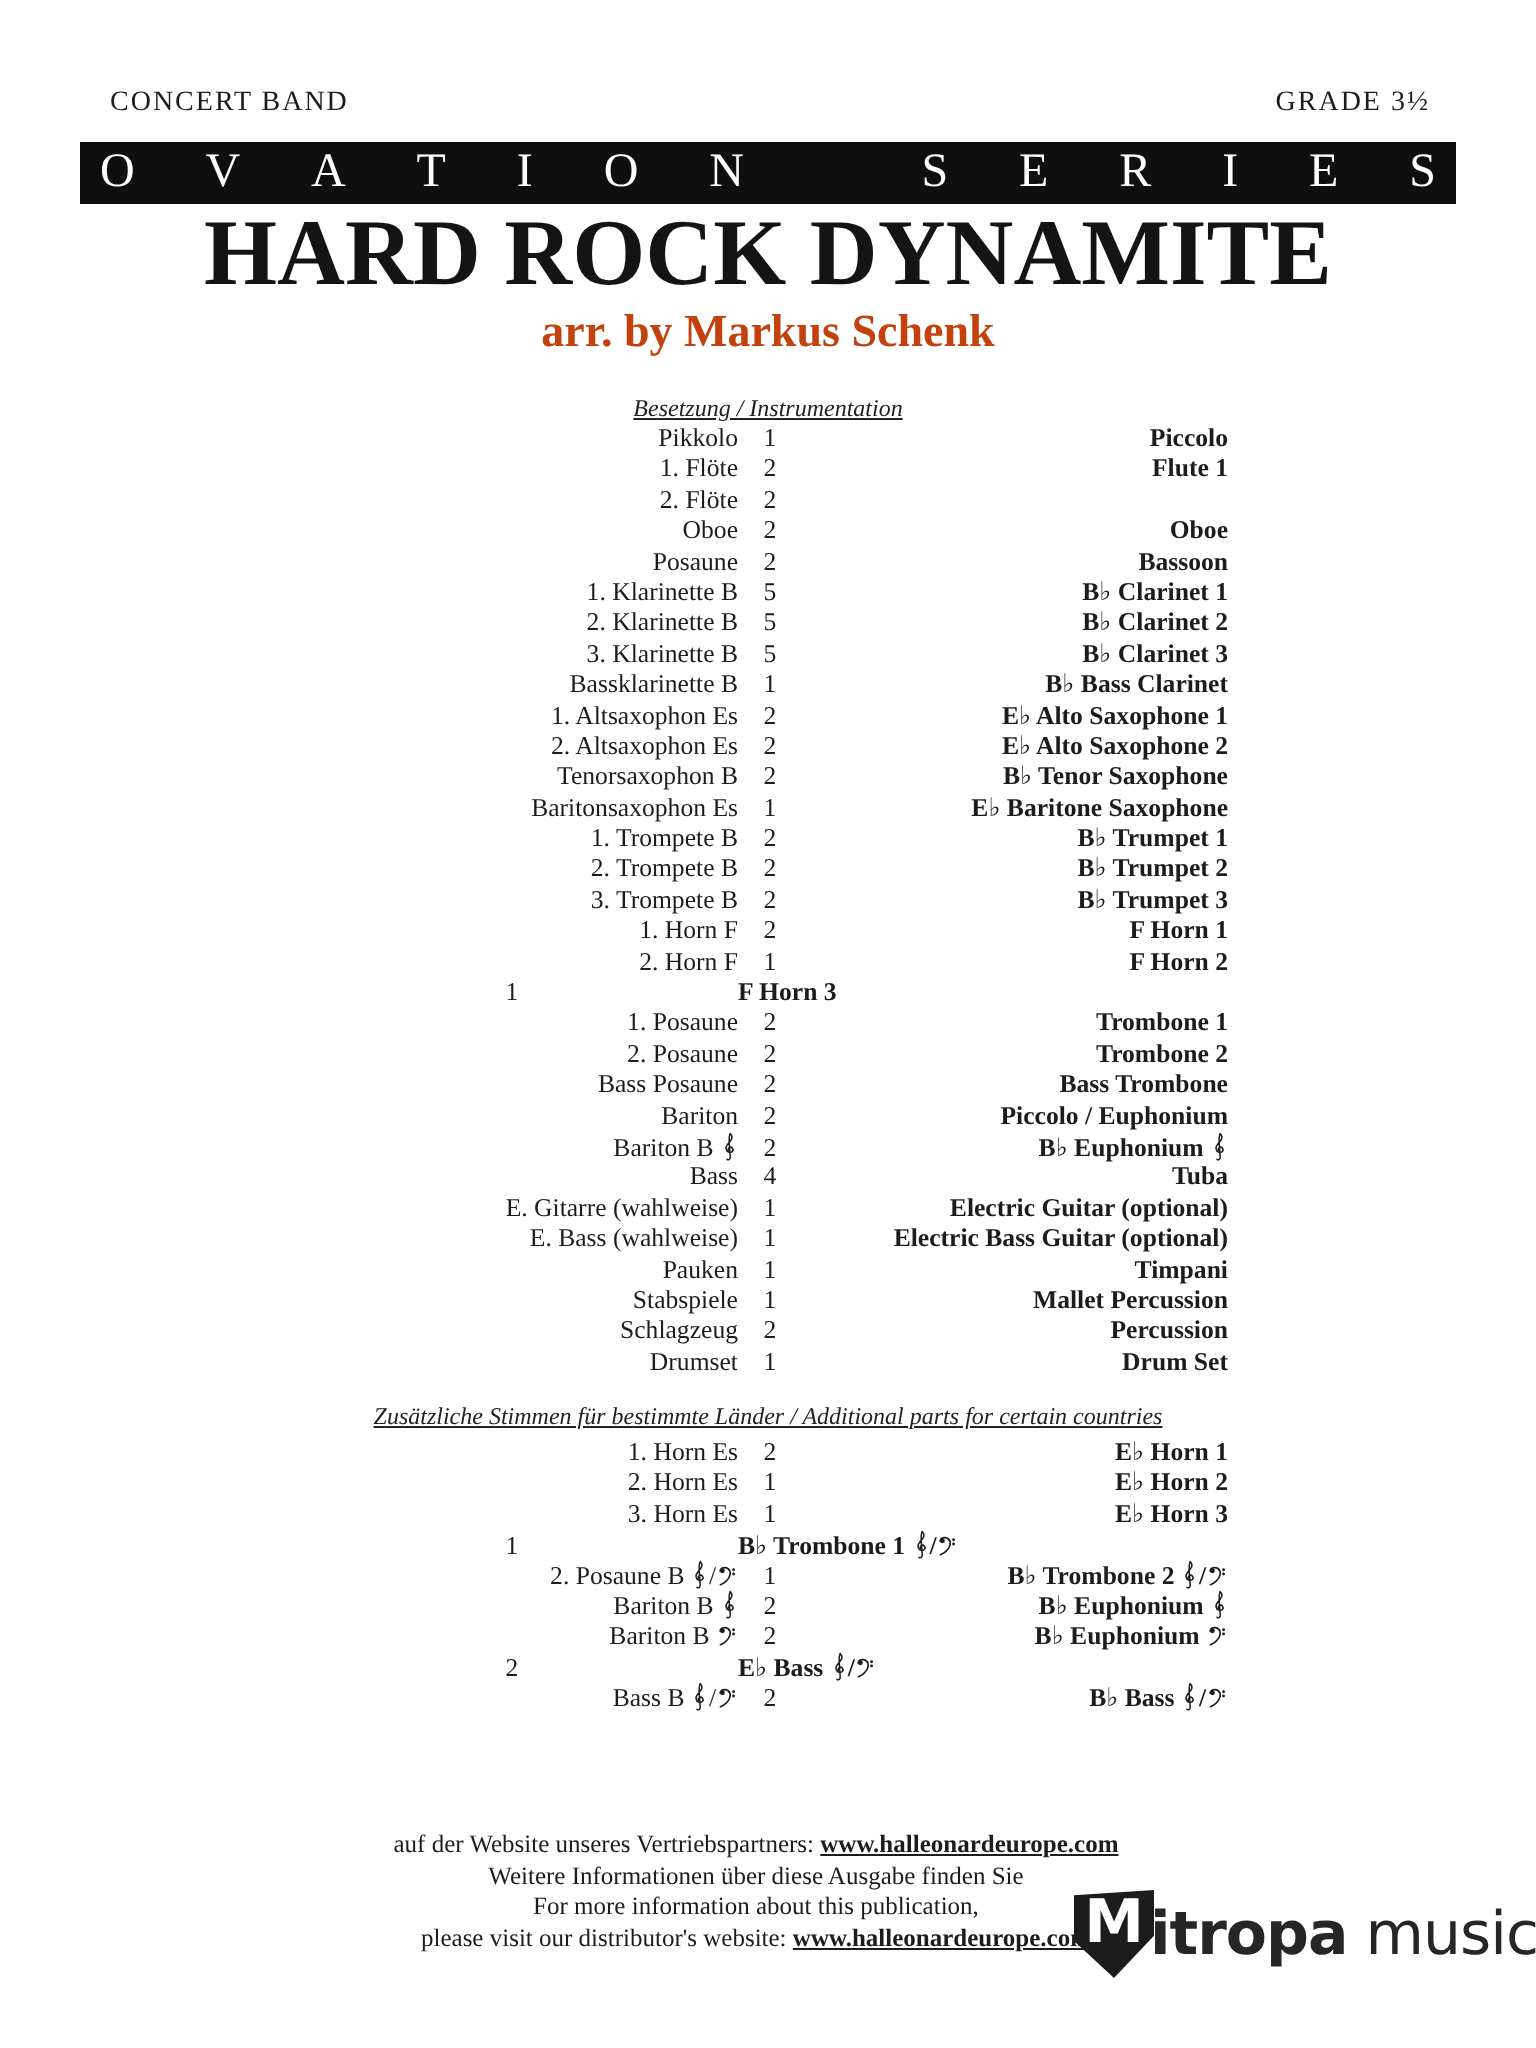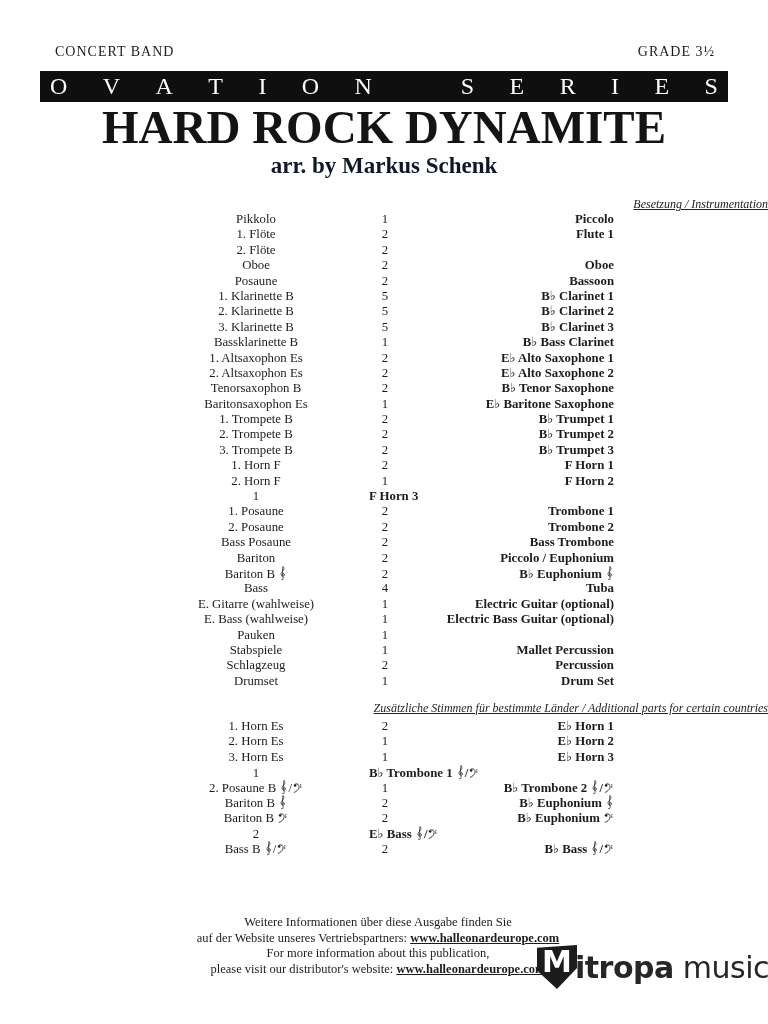--- a/index.html
+++ b/index.html
@@ -8,32 +8,32 @@
   .hdr{position:absolute;top:44px;font-size:14px;letter-spacing:1px;color:#1c1c1c;text-align:center;}
   .hdr-left{left:55px;}
   .hdr-right{right:53px;}
   .banner{position:absolute;left:40px;top:71px;width:688px;height:31px;background:#0f0f0f;
           color:#ffffff;display:flex;justify-content:space-between;align-items:center;
           padding:0 10px;box-sizing:border-box;font-size:24px;}
   .banner .wsp{width:18px;}
   .title{position:absolute;left:0;top:102px;width:768px;margin:0;text-align:center;
          font-size:47px;line-height:50px;font-weight:bold;color:#141414;letter-spacing:0;}
   .subtitle{position:absolute;left:0;top:153px;width:768px;text-align:center;
-            font-size:23px;font-weight:bold;color:#0f172a;}
-  .sec-heading{position:absolute;left:0;width:768px;text-align:right;font-style:italic;
+            font-size:23px;font-weight:bold;color:#c2410c;}
+  .sec-heading{position:absolute;left:0;width:768px;text-align:center;font-style:italic;
                text-decoration:underline;font-size:12px;color:#222;}
   .h1pos{top:197px;}
   .h2pos{top:701px;}
   .table{position:absolute;left:143px;width:471px;font-size:12.8px;}
   .t1{top:212px;}
   .t2{top:719px;}
   .row{display:grid;grid-template-columns:226px 32px 1fr;align-items:baseline;height:15.4px;
        line-height:15.4px;}
   .t2 .row{height:15.3px;line-height:15.3px;}
-  .cell-de{text-align:center;white-space:nowrap;}
+  .cell-de{text-align:right;white-space:nowrap;}
   .cell-qty{text-align:center;}
   .cell-en{text-align:right;white-space:nowrap;font-weight:bold;}
   .clef{display:inline-block;color:#1c1c1c;}
   .cg{width:7px;height:15px;vertical-align:-3px;margin:0 1px;}
   .cf{width:9px;height:10px;vertical-align:-1px;margin:0 1px;}
   .footer{position:absolute;left:0;top:915px;width:756px;text-align:center;font-size:12.5px;
           line-height:15.5px;color:#1c1c1c;}
   .flink{font-weight:bold;text-decoration:underline;cursor:pointer;}
   .logo{position:absolute;left:537px;top:945px;display:flex;align-items:center;
         font-family:"DejaVu Sans","Liberation Sans",sans-serif;color:#262626;}
@@ -204,20 +204,21 @@
         <span class="cell-en">Electric Guitar (optional)</span>
       </div>
       <div class="row">
         <span class="cell-de">E. Bass (wahlweise)</span>
         <span class="cell-qty">1</span>
         <span class="cell-en">Electric Bass Guitar (optional)</span>
       </div>
       <div class="row">
         <span class="cell-de">Pauken</span>
         <span class="cell-qty">1</span>
+        <span class="cell-en">Timpani</span>
       </div>
       <div class="row">
         <span class="cell-de">Stabspiele</span>
         <span class="cell-qty">1</span>
         <span class="cell-en">Mallet Percussion</span>
       </div>
       <div class="row">
         <span class="cell-de">Schlagzeug</span>
         <span class="cell-qty">2</span>
         <span class="cell-en">Percussion</span>
@@ -326,22 +327,22 @@
           </svg>/<svg class="clef cf" viewBox="0 0 12 14">
             <circle cx="2.8" cy="3.4" r="1.7" fill="currentColor"></circle>
             <path d="M1.2 3.6 C1.4 1.2 4.8 0.4 6.8 1.9 C9.4 3.9 8.3 8 5.4 10.6 C4.1 11.8 2.6 12.6 1.4 13.1" fill="none" stroke="currentColor" stroke-width="1.2" stroke-linecap="round"></path>
             <circle cx="10.6" cy="2.6" r="1" fill="currentColor"></circle>
             <circle cx="10.6" cy="5.6" r="1" fill="currentColor"></circle>
           </svg></span>
       </div>
     </div>
 
   <div class="footer" id="footer">
+      <div>auf der Website unseres Vertriebspartners: <span class="flink">www.halleonardeurope.com</span></div>
       <div>Weitere Informationen über diese Ausgabe finden Sie</div>
-      <div>auf der Website unseres Vertriebspartners: <span class="flink">www.halleonardeurope.com</span></div>
       <div>For more information about this publication,</div>
       <div>please visit our distributor's website: <span class="flink">www.halleonardeurope.com</span></div>
     </div>
 
   <div class="logo">
     <span class="logo-shield">
         <span class="logo-m">M</span>
       </span>
     <span class="logo-text"><b>itropa</b><span> music</span></span>
   </div>

